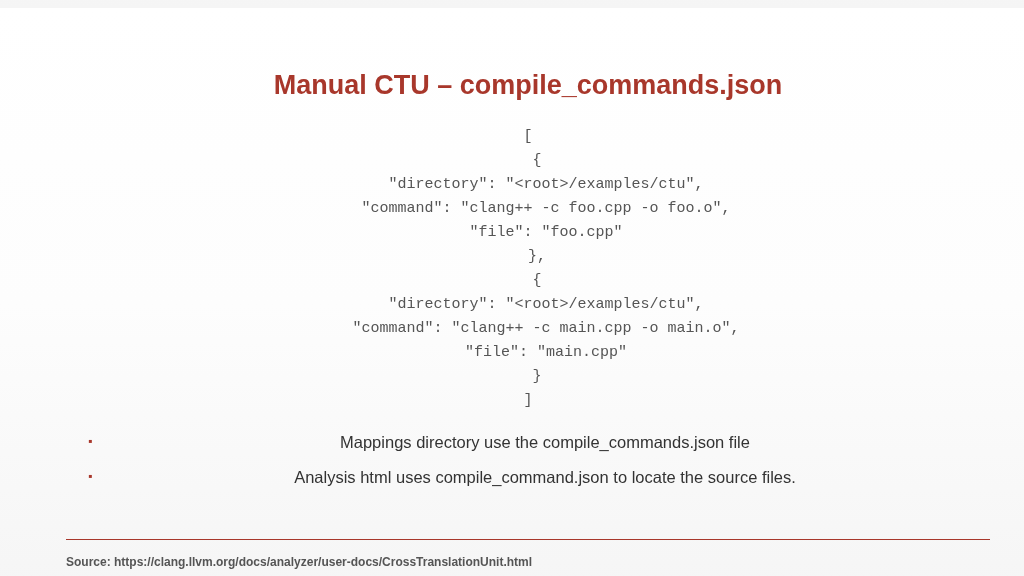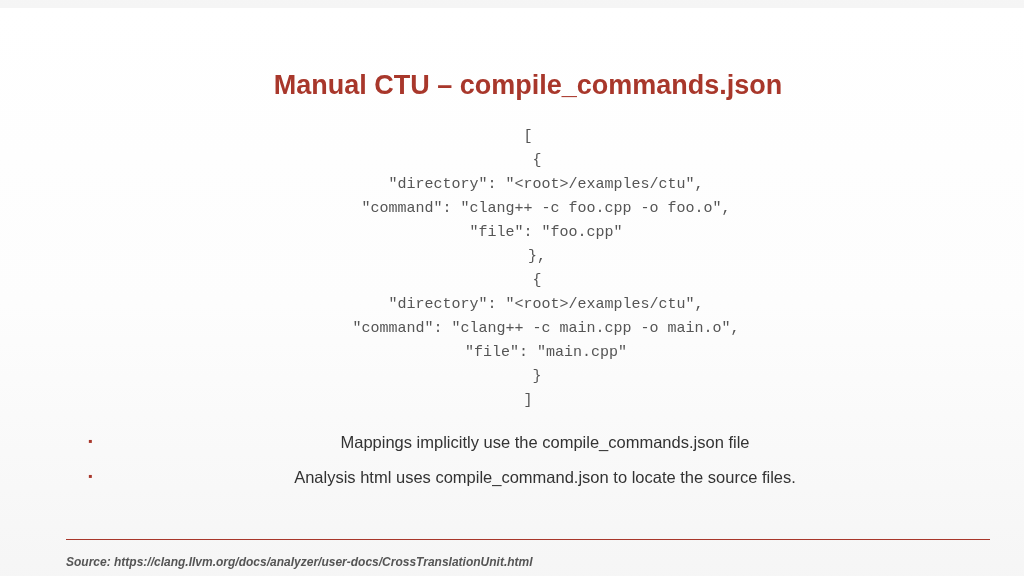--- a/index.html
+++ b/index.html
@@ -56,21 +56,20 @@
       bottom: 52px;
       height: 1px;
       background: #a8372b;
     }
     .source {
       position: absolute;
       left: 34px;
       bottom: 23px;
       font-size: 12px;
       font-weight: bold;
-      font-style: italic;
       color: #555;
     }
   </style>
 </head>
 <body>
 
 <div class="slide">
   <h1 class="title">Manual CTU – compile_commands.json</h1>
   <div class="code-block">[
   {
@@ -78,18 +77,18 @@
     "command": "clang++ -c foo.cpp -o foo.o",
     "file": "foo.cpp"
   },
   {
     "directory": "&lt;root&gt;/examples/ctu",
     "command": "clang++ -c main.cpp -o main.o",
     "file": "main.cpp"
   }
 ]</div>
   <ul class="bullets">
-    <li>Mappings implicitly use the compile_commands.json file</li>
+    <li>Mappings directory use the compile_commands.json file</li>
     <li>Analysis html uses compile_command.json to locate the source files.</li>
   </ul>
   <div class="divider"></div>
   <div class="source">Source: https://clang.llvm.org/docs/analyzer/user-docs/CrossTranslationUnit.html</div>
 </div>
 
 </body></html>

